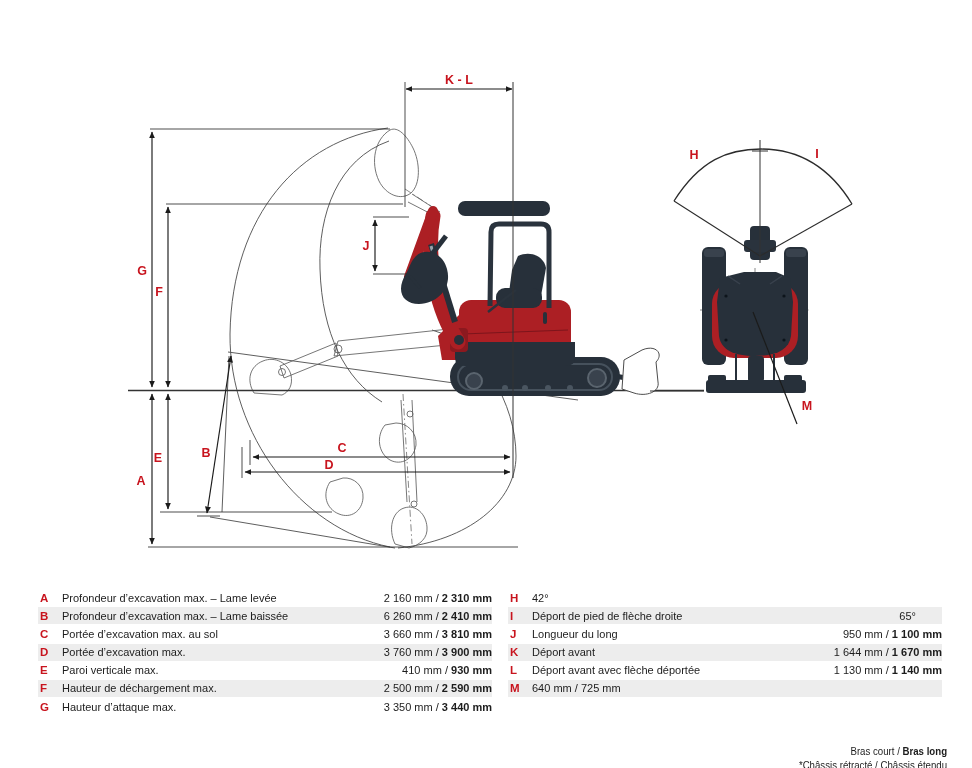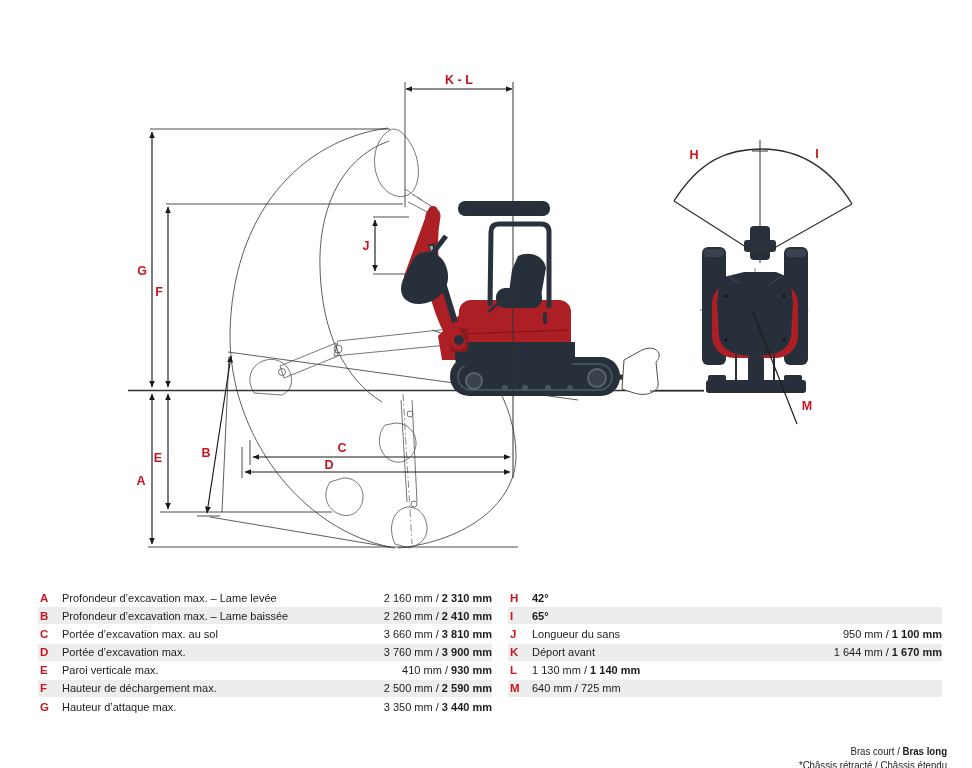--- a/index.html
+++ b/index.html
@@ -23,21 +23,21 @@
   
   .spec-table{position:absolute;top:545px;}
   .t-left{left:38px;width:454px;}
   .t-right{left:508px;width:434px;}
   .srow{display:flex;align-items:center;height:17px;margin-bottom:1.2px;font-size:11px;color:#1c1c1c;}
   .srow.stripe{background:var(--stripe,#ededed);}
   .srow .letter{width:14px;margin-left:2px;margin-right:8px;font-weight:bold;font-size:11.5px;
     color:var(--accent-red,#c8141e);}
   .srow .lbl{flex:1;white-space:nowrap;}
   .srow .val{text-align:left;white-space:nowrap;}
-  .srow .val.deg{padding-right:26px;font-weight:bold;}
+  .srow .val.deg{padding-right:26px;}
   .srow .b{font-weight:bold;}
   
   .footnote{position:absolute;right:25px;top:700px;text-align:right;font-size:10.5px;line-height:14px;
     color:#1c1c1c;transform:scaleX(.92);transform-origin:100% 0;}
   .footnote b{font-weight:bold;}
 </style>
 </head>
 <body>
 
 <div class="page">
@@ -198,21 +198,21 @@
 
   <div class="spec-table t-left" id="tableLeft">
       <div class="srow">
         <span class="letter">A</span>
         <span class="lbl">Profondeur d’excavation max. – Lame levée</span>
         <span class="val"><span>2 160 mm</span><span> / </span><span class="b">2 310 mm</span></span>
       </div>
       <div class="srow stripe">
         <span class="letter">B</span>
         <span class="lbl">Profondeur d’excavation max. – Lame baissée</span>
-        <span class="val"><span>2 260 mm</span><span> / </span><span class="b">2 410 mm</span></span>
+        <span class="val"><span>6 260 mm</span><span> / </span><span class="b">2 410 mm</span></span>
       </div>
       <div class="srow">
         <span class="letter">C</span>
         <span class="lbl">Portée d’excavation max. au sol</span>
         <span class="val"><span>3 660 mm</span><span> / </span><span class="b">3 810 mm</span></span>
       </div>
       <div class="srow stripe">
         <span class="letter">D</span>
         <span class="lbl">Portée d’excavation max.</span>
         <span class="val"><span>3 760 mm</span><span> / </span><span class="b">3 900 mm</span></span>
@@ -233,34 +233,36 @@
         <span class="val"><span>3 350 mm</span><span> / </span><span class="b">3 440 mm</span></span>
       </div>
     </div>
   <div class="spec-table t-right" id="tableRight">
       <div class="srow">
         <span class="letter">H</span>
         <span class="val deg"><span>42°</span></span>
       </div>
       <div class="srow stripe">
         <span class="letter">I</span>
+        <span class="lbl">Déport de pied de flèche droite</span>
         <span class="val deg"><span>65°</span></span>
       </div>
       <div class="srow">
         <span class="letter">J</span>
-        <span class="lbl">Longueur du sans</span>
+        <span class="lbl">Longueur du long</span>
         <span class="val"><span>950 mm</span><span> / </span><span class="b">1 100 mm</span></span>
       </div>
       <div class="srow stripe">
         <span class="letter">K</span>
         <span class="lbl">Déport avant</span>
         <span class="val"><span>1 644 mm</span><span> / </span><span class="b">1 670 mm</span></span>
       </div>
       <div class="srow">
         <span class="letter">L</span>
+        <span class="lbl">Déport avant avec flèche déportée</span>
         <span class="val"><span>1 130 mm</span><span> / </span><span class="b">1 140 mm</span></span>
       </div>
       <div class="srow stripe">
         <span class="letter">M</span>
         <span class="val"><span>640 mm</span><span> / </span><span>725 mm</span></span>
       </div>
     </div>
 
   <div class="footnote">
     <div><span>Bras court / </span><b>Bras long</b></div>

